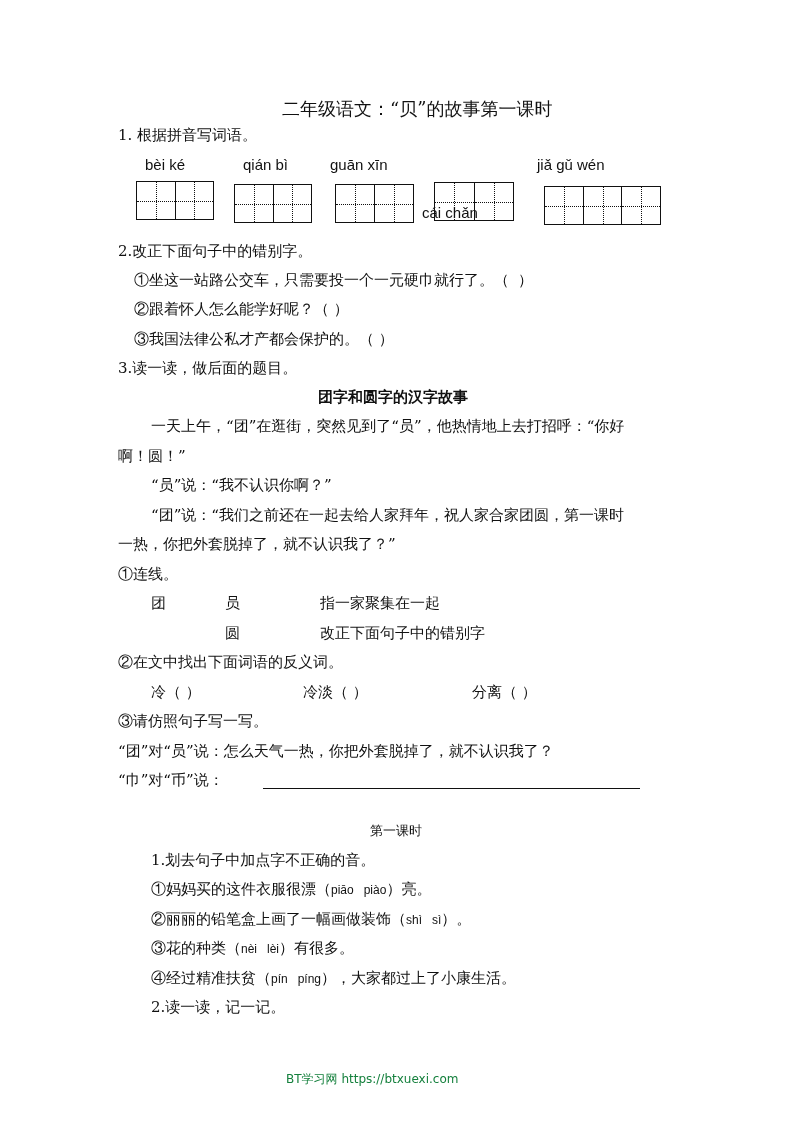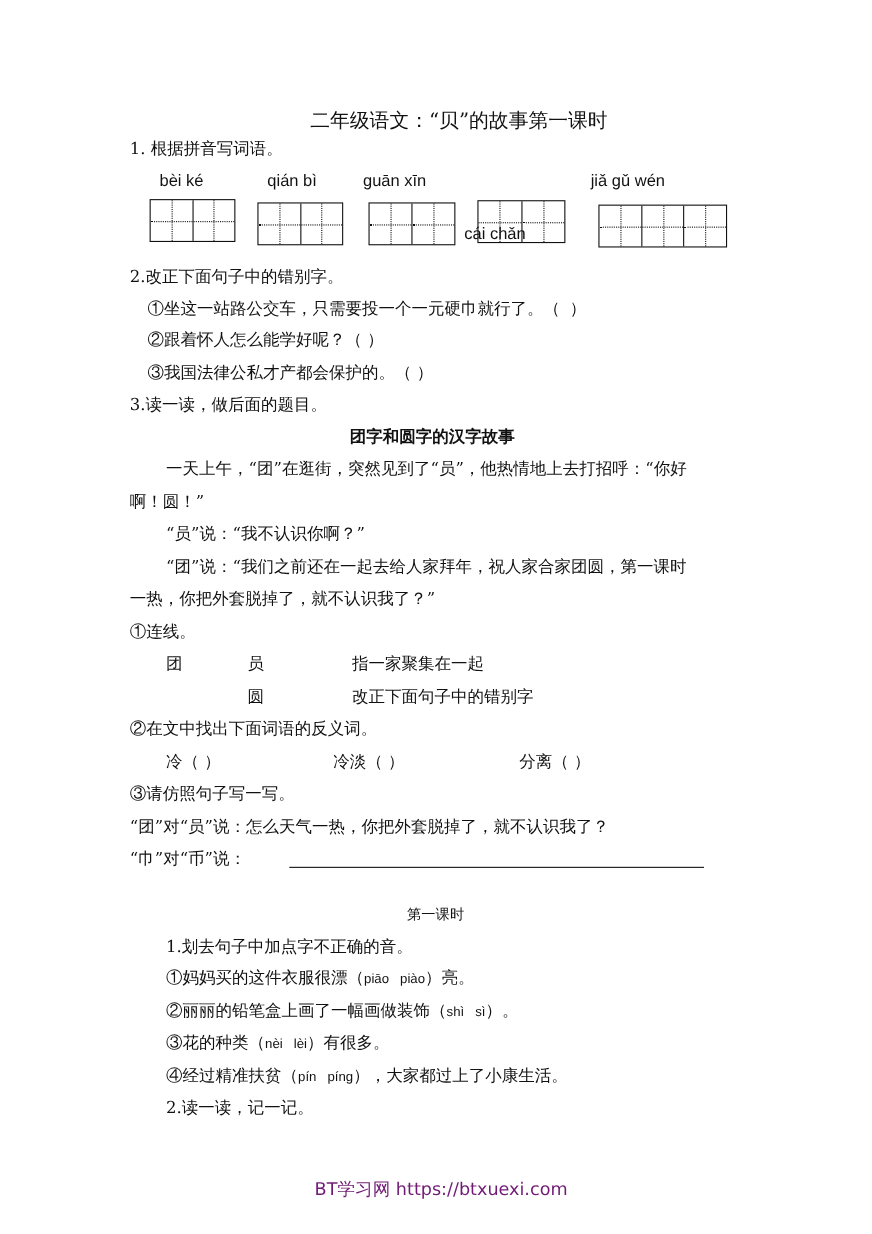--- a/index.html
+++ b/index.html
@@ -9,21 +9,21 @@
   .t14 { font-size:18px; }
   .t15 { font-size:15px; }
   .py { font-family:"Liberation Sans","DejaVu Sans",sans-serif; font-size:15px; }
   .grid { position:absolute; border:1.5px solid #111; box-sizing:border-box; display:flex; }
   .cell { position:relative; flex:1; border-right:1.5px solid #111; box-sizing:border-box; }
   .cell:last-child { border-right:none; }
   .cell::before { content:""; position:absolute; left:50%; top:0; bottom:0; border-left:1px dotted #111; }
   .cell::after { content:""; position:absolute; top:50%; left:0; right:0; border-top:1px dotted #111; }
   .bold { font-weight:bold; font-family:"DejaVu Sans","Liberation Sans",sans-serif; }
   .underline { position:absolute; border-top:1.2px solid #111; }
-  .footer { font-family:"DejaVu Sans","Liberation Sans",sans-serif; font-size:16px; color:#701a75; }
+  .footer { font-family:"DejaVu Sans","Liberation Sans",sans-serif; font-size:12px; color:#15803d; }
   .pyi { font-family:"Liberation Sans","DejaVu Sans",sans-serif; font-size:12px; }
 </style>
 </head>
 <body>
 
 <div class="abs t14" style="left:282px; top:97px;">二年级语文：“贝”的故事第一课时</div>
 
 <div class="abs t15" style="left:118px; top:126px;">1. 根据拼音写词语。</div>
 
 <div class="abs py" style="left:145px; top:156px;">bèi ké</div>

